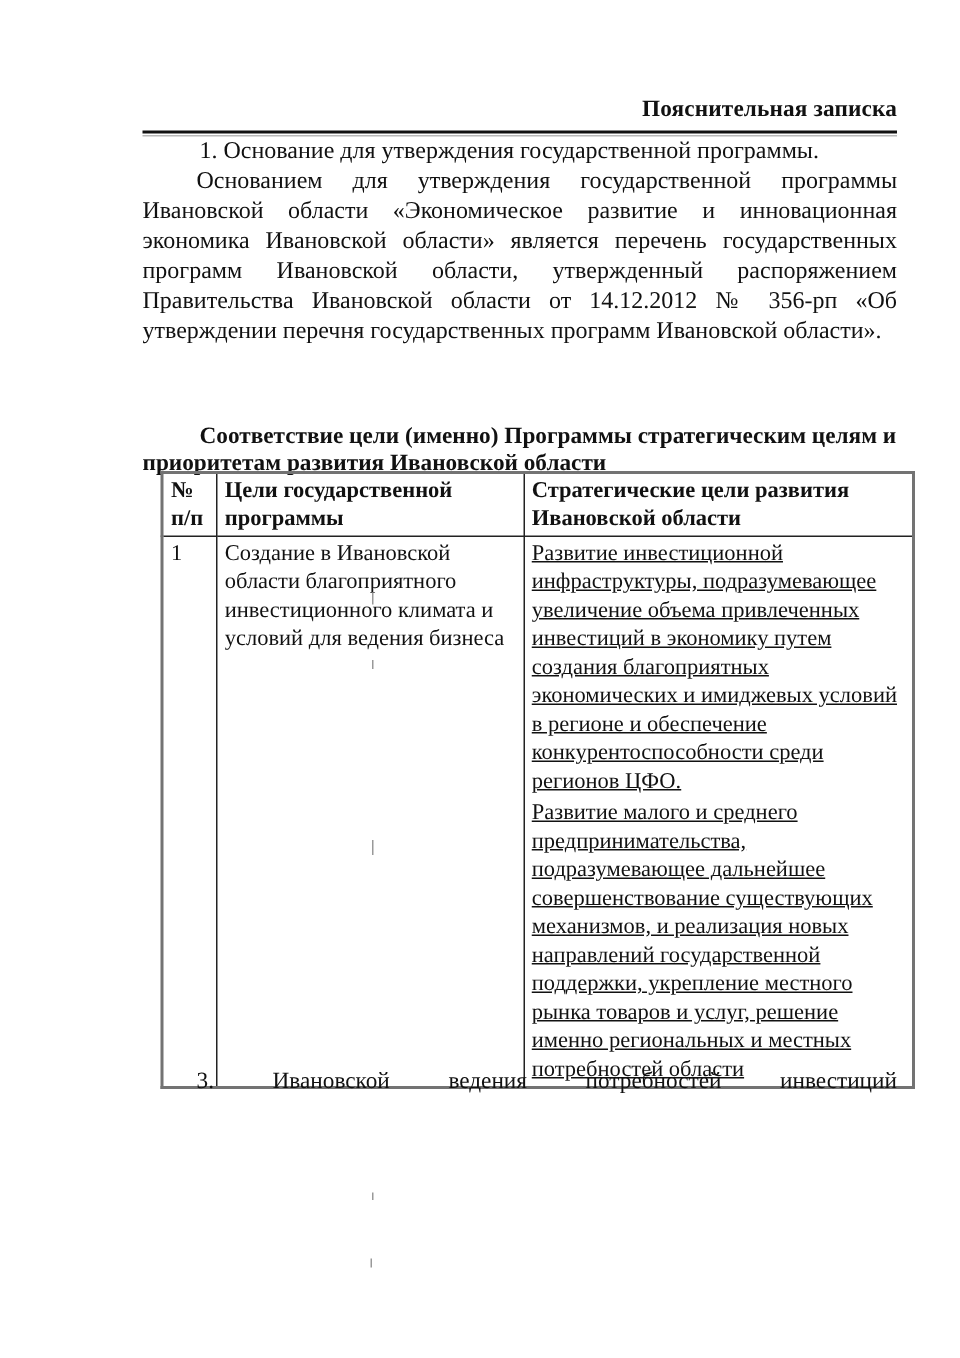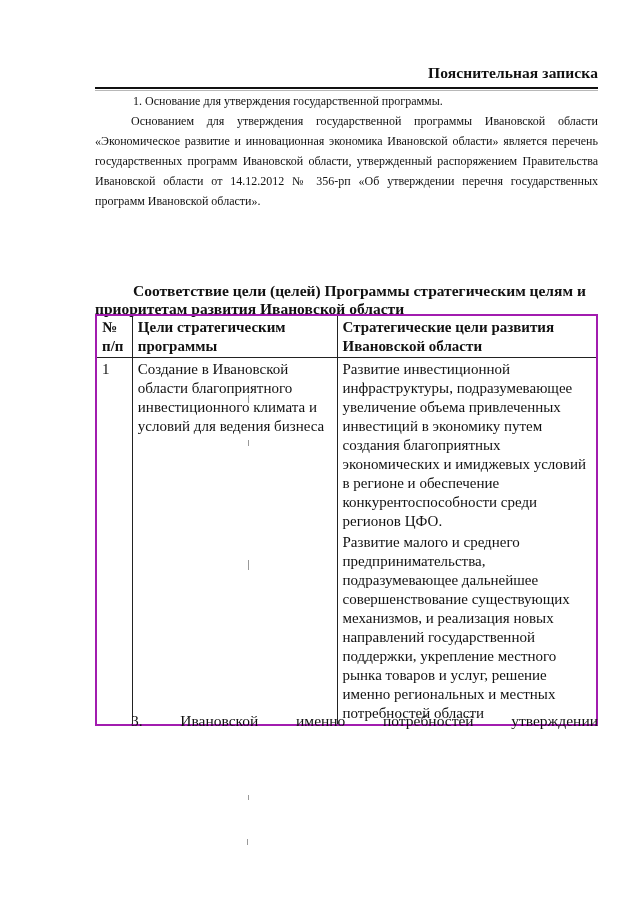--- a/index.html
+++ b/index.html
@@ -42,21 +42,21 @@
       width: 503px;
       top: 90px;
       height: 1px;
       background: #888;
       opacity: 0.6;
     }
     .body-text {
       position: absolute;
       left: 95px;
       width: 503px;
-      font-size: 12px;
+      font-size: 16px;
       line-height: 20px;
       text-align: justify;
     }
     .p {
       margin: 0;
       text-indent: 36px;
     }
     .table-title {
       position: absolute;
       left: 95px;
@@ -76,29 +76,30 @@
       font-size: 15px;
       line-height: 19px;
     }
     table.goals td, table.goals th {
       border: 1px solid #222;
       vertical-align: top;
       padding: 2px 5px 1px 5px;
       text-align: left;
     }
     table.goals {
-      border: 2px solid #a21caf;
+      border: 2px solid #737373;
+      margin-left: 12px;
     }
     table.goals th {
       font-weight: bold;
     }
     .col1 { width: 25px; }
     .col2 { width: 195px; }
     .col3 { width: 250px; }
-    .strat-item { margin: 0 0 2px 0; }
+    .strat-item { margin: 0 0 2px 0; text-decoration: underline; }
     .section3 {
       position: absolute;
       left: 95px;
       width: 503px;
       top: 711px;
       font-size: 15.5px;
       line-height: 19px;
     }
     .section3 .line1 {
       display: flex;
@@ -118,49 +119,49 @@
 
   <div class="header-title">Пояснительная записка</div>
   <div class="header-rule"></div>
   <div class="header-rule2"></div>
 
   <div class="body-text" style="top:91px;">
     <p class="p" style="text-indent:38px;">1.  Основание для утверждения государственной программы.</p>
     <p class="p">Основанием для утверждения государственной программы Ивановской области «Экономическое развитие и инновационная экономика Ивановской области» является перечень государственных программ Ивановской области, утвержденный распоряжением Правительства Ивановской области от 14.12.2012 № 356-рп «Об утверждении перечня государственных программ Ивановской области».</p>
   </div>
 
-  <div class="table-title">Соответствие цели (целей) Программы стратегическим целям и приоритетам развития Ивановской области</div>
+  <div class="table-title">Соответствие цели (именно) Программы стратегическим целям и приоритетам развития Ивановской области</div>
 
   <table class="goals">
     <thead>
       <tr>
         <th class="col1">№ п/п</th>
-        <th class="col2">Цели стратегическим программы</th>
+        <th class="col2">Цели государственной программы</th>
         <th class="col3">Стратегические цели развития Ивановской области</th>
       </tr>
     </thead>
     <tbody>
       <tr style="height:335px;">
         <td>1</td>
         <td>Создание в Ивановской области благоприятного инвестиционного климата и условий для ведения бизнеса</td>
         <td>
           <p class="strat-item">Развитие инвестиционной инфраструктуры, подразумевающее увеличение объема привлеченных инвестиций в экономику путем создания благоприятных экономических и имиджевых условий в регионе и обеспечение конкурентоспособности среди регионов ЦФО.</p>
           <p class="strat-item" style="margin:0;">Развитие малого и среднего предпринимательства, подразумевающее дальнейшее совершенствование существующих механизмов, и реализация новых направлений государственной поддержки, укрепление местного рынка товаров и услуг, решение именно региональных и местных потребностей области</p>
         </td>
       </tr>
     </tbody>
   </table>
 
   <div class="section3">
     <div class="line1">
       <span>3.</span>
       <span>Ивановской</span>
-      <span>именно</span>
+      <span>ведения</span>
       <span>потребностей</span>
-      <span>утверждении</span>
+      <span>инвестиций</span>
     </div>
   </div>
 
   <div class="scan-mark" style="left:248px; top:395px; height:8px;"></div>
   <div class="scan-mark" style="left:248px; top:440px; height:6px;"></div>
   <div class="scan-mark" style="left:248px; top:560px; height:10px;"></div>
   <div class="scan-mark" style="left:248px; top:795px; height:5px;"></div>
   <div class="scan-mark" style="left:247px; top:839px; height:6px;"></div>
 
 </div>

